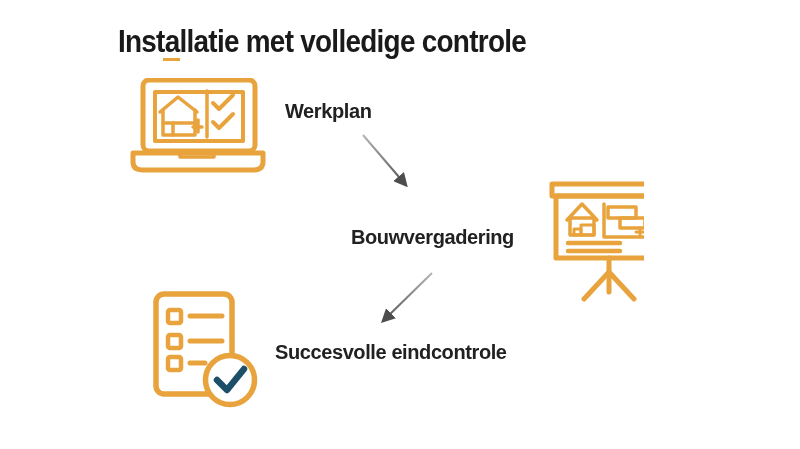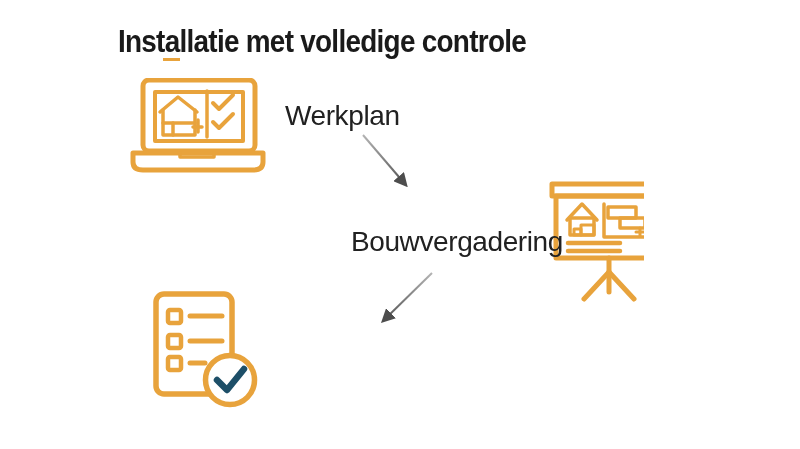--- a/index.html
+++ b/index.html
@@ -32,22 +32,22 @@
   .title-underline {
     position: absolute;
     left: 163px;
     top: 58px;
     width: 17px;
     height: 3px;
     background: var(--color-accent, #E8A33C);
   }
   .step-label {
     position: absolute;
-    font-size: 28px;
-    font-weight: 400;
+    font-size: 20px;
+    font-weight: 700;
     letter-spacing: -0.4px;
     color: var(--color-label_text, #212121);
     white-space: nowrap;
   }
   .label-1 { left: 285px; top: 100px; }
   .label-2 { left: 351px; top: 226px; text-align: center; }
   .label-3 { left: 275px; top: 341px; }
   .icon { position: absolute; }
   .icon-laptop    { left: 130px; top: 78px; }
   .icon-easel     { left: 548px; top: 180px; }
@@ -155,14 +155,15 @@
     <rect class="accent-stroke" x="18" y="20" width="13" height="13" rx="2" stroke-width="4.5"></rect>
     <rect class="accent-stroke" x="18" y="45" width="13" height="13" rx="2" stroke-width="4.5"></rect>
     <rect class="accent-stroke" x="18" y="67" width="13" height="13" rx="2" stroke-width="4.5"></rect>
     <path class="accent-stroke" d="M40,26 H72" stroke-width="5"></path>
     <path class="accent-stroke" d="M40,51 H72" stroke-width="5"></path>
     <path class="accent-stroke" d="M40,73 H55" stroke-width="5"></path>
     <circle class="accent-stroke circle-fill" cx="80" cy="90" r="24.5" stroke-width="5.5"></circle>
     <path class="check-stroke" d="M67,90 L77,100 L94,79" stroke-width="6.5"></path>
   </svg>
 
+  <div class="step-label label-3">Succesvolle eindcontrole</div>
 
 </div>
 
 </body></html>

